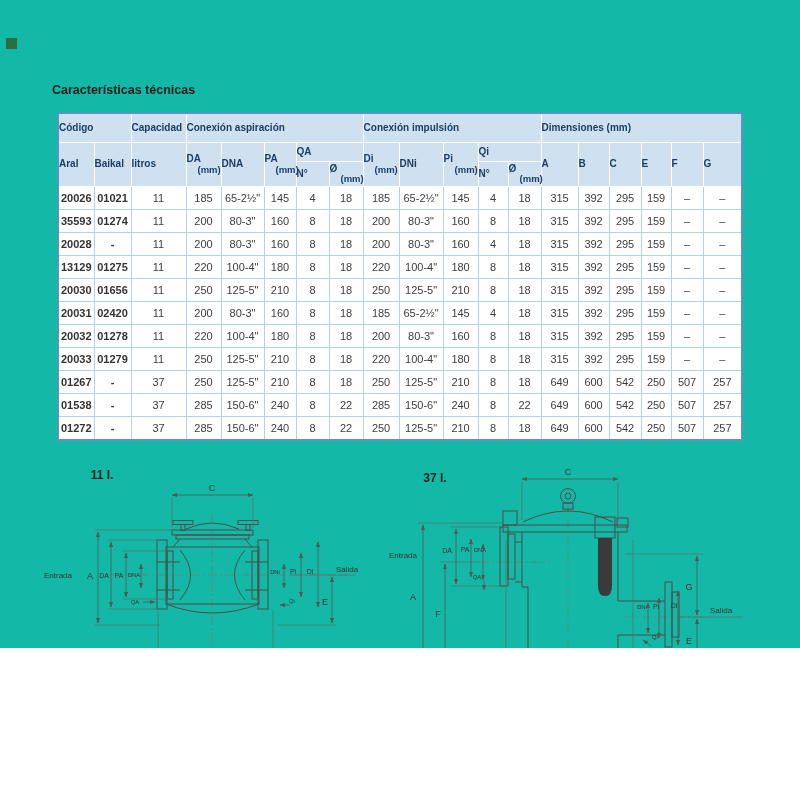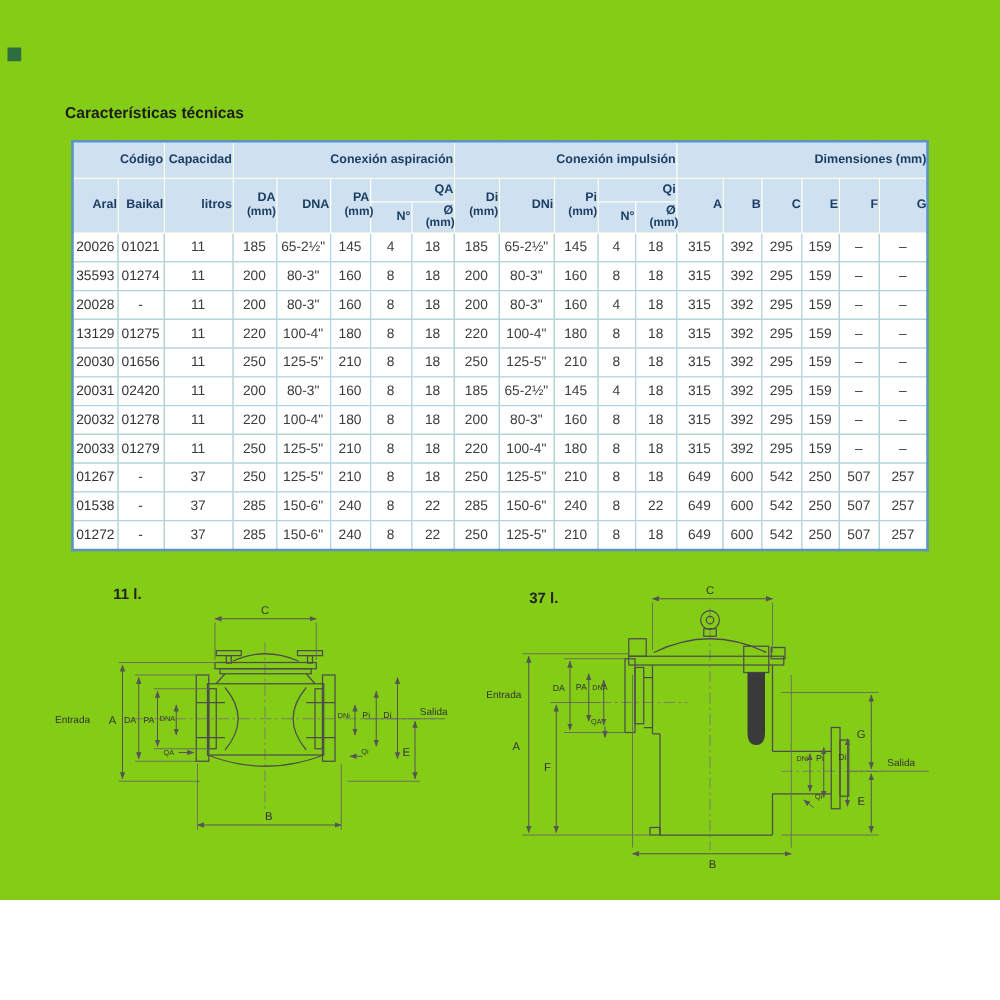--- a/index.html
+++ b/index.html
@@ -1,28 +1,28 @@
 <!DOCTYPE html>
 <html><head>
 <meta charset="utf-8">
 <style>
   html,body{margin:0;padding:0;background:#fff;}
-  #page{position:relative;width:800px;height:720px;background:#84cc16;overflow:hidden;
+  #page{position:relative;width:800px;height:648px;background:#14b8a6;overflow:hidden;
         font-family:"Liberation Sans",sans-serif;}
   #corner-marker{position:absolute;left:6px;top:38px;width:11px;height:11px;}
   #doc-title{position:absolute;left:52px;top:83px;font-size:12.5px;font-weight:bold;color:#1c1c1c;}
   
   #spec-table{position:absolute;left:57px;top:112px;width:684px;border-collapse:collapse;
               table-layout:fixed;border:2px solid #5a93c8;}
   #spec-table th{background:#cfe0f1;color:#1c3e63;border:1.5px solid #ffffff;
-                 font-size:10px;font-weight:bold;line-height:1.15;padding:1px 0;text-align:right;}
+                 font-size:10px;font-weight:bold;line-height:1.15;padding:1px 0;text-align:left;}
   #spec-table th .l2{font-weight:bold;font-size:9.5px;padding-left:11px;}
   #spec-table td{border:1px solid #b3d1e8;background:#fff;color:#3c3c3c;font-size:11px;
                  text-align:center;height:22px;padding:0;white-space:nowrap;}
-  #spec-table td.code{font-weight:normal;color:#333;}
+  #spec-table td.code{font-weight:bold;color:#333;}
   tr.hr1{height:29px;} tr.hr2{height:19px;} tr.hr3{height:15px;}
   
   svg text{font-family:"Liberation Sans",sans-serif;fill:#333;}
   .draw{stroke:#4d4d4d;stroke-width:1;fill:none;}
   .dim{stroke:#555;stroke-width:0.8;fill:none;}
   .ext{stroke:#666;stroke-width:0.7;fill:none;}
   .cl{stroke:#777;stroke-width:0.7;fill:none;stroke-dasharray:9 3 2 3;}
   .lbl{font-size:9px;} .lbls{font-size:7px;} .lblxs{font-size:5.8px;} .lblm{font-size:8px;}
   .ttl{font-size:12px;font-weight:bold;fill:#222;}
 </style>

